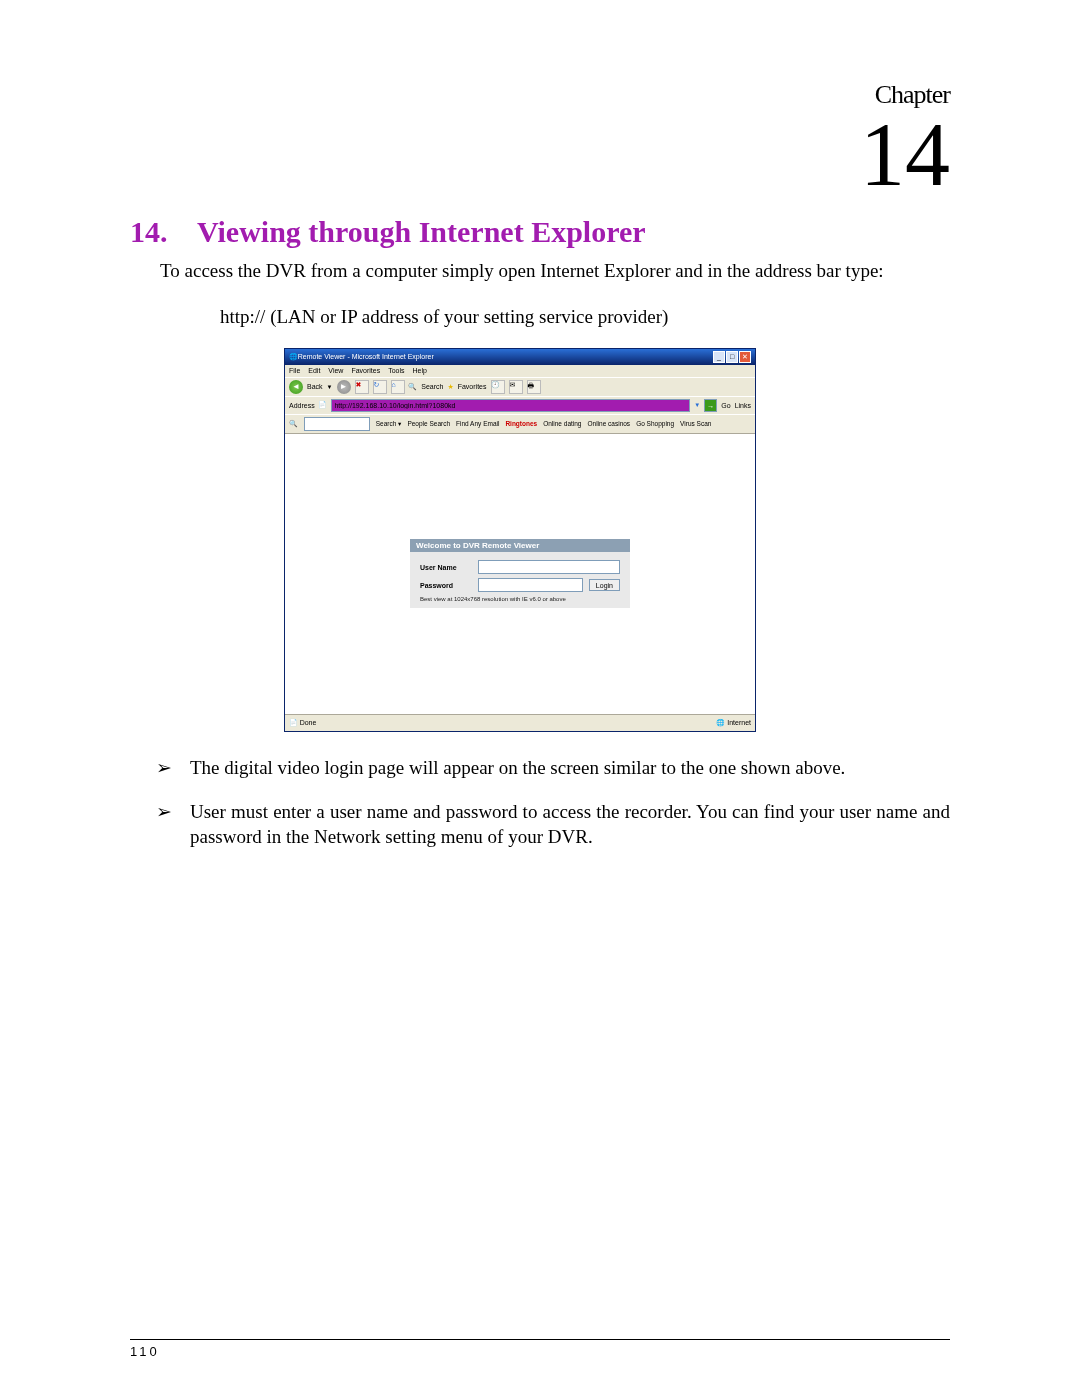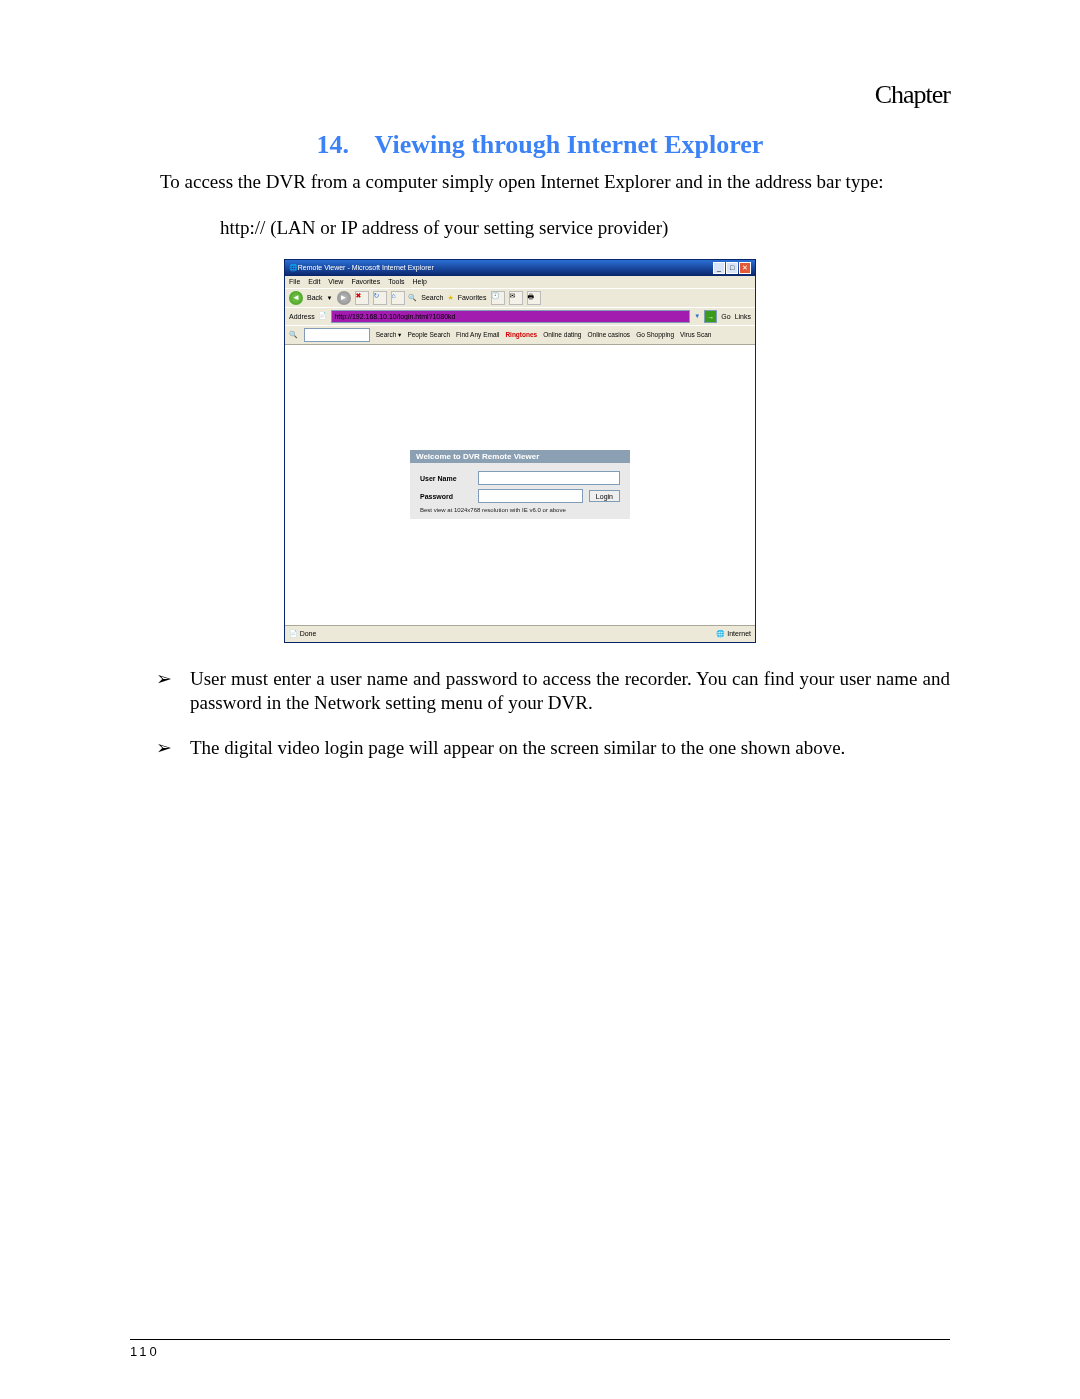--- a/index.html
+++ b/index.html
@@ -24,25 +24,24 @@
     letter-spacing: -1px;
   }
   .chapter-num {
     font-family: Garamond, "Times New Roman", serif;
     font-size: 90px;
     line-height: 0.9;
     margin-top: 4px;
   }
   .section-title {
     font-family: "Times New Roman", serif;
-    font-size: 26px;
+    font-size: 30px;
     font-weight: bold;
-    color: #3b82f6;
+    color: #a21caf;
     margin: 14px 0 10px 0;
-    text-align: center;
   }
   .body-text {
     font-size: 19px;
     line-height: 1.3;
     text-align: justify;
     margin: 0 0 6px 30px;
   }
   .body-text-center {
     font-size: 19px;
     margin: 22px 0 20px 90px;
@@ -188,20 +187,21 @@
     letter-spacing: 3px;
     border-top: 1px solid #000;
     padding-top: 4px;
   }
 </style>
 </head>
 <body>
 
 <div class="chapter-block">
   <div class="chapter-label">Chapter</div>
+  <div class="chapter-num">14</div>
 </div>
 
 <div class="section-title">
   <span>14.</span>
   &nbsp;&nbsp;
   <span>Viewing through Internet Explorer</span>
 </div>
 
 <p class="body-text">To access the DVR from a computer simply open Internet Explorer and in the address bar type:</p>
 <p class="body-text-center">http:// (LAN or IP address of your setting service provider)</p>
@@ -284,17 +284,17 @@
       <span>Done</span>
     </span>
     <span>
       <span>🌐</span>
       <span>Internet</span>
     </span>
   </div>
 </div>
 
 <ul class="arrow">
+  <li>The digital video login page will appear on the screen similar to the one shown above.</li>
   <li>User must enter a user name and password to access the recorder. You can find your user name and password in the Network setting menu of your DVR.</li>
-  <li>The digital video login page will appear on the screen similar to the one shown above.</li>
 </ul>
 
 <div class="page-num">110</div>
 
 </body></html>

